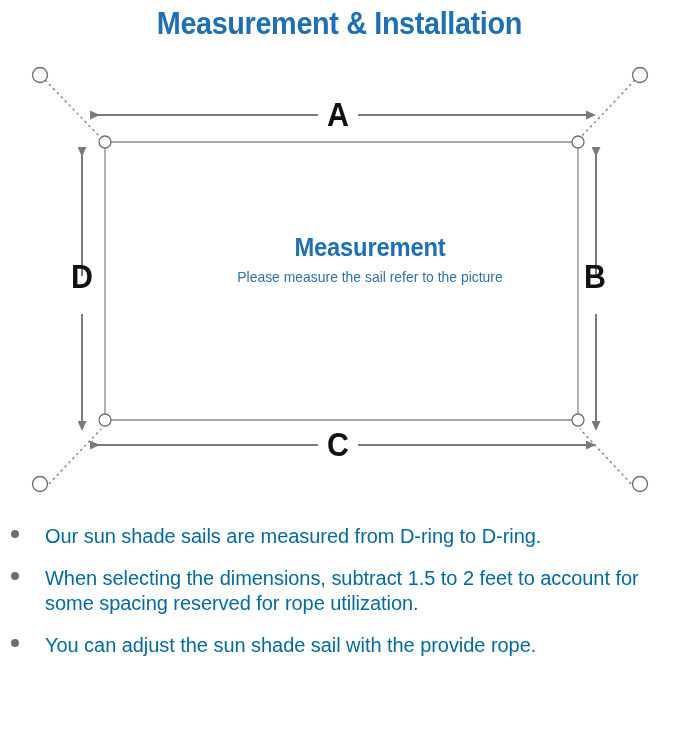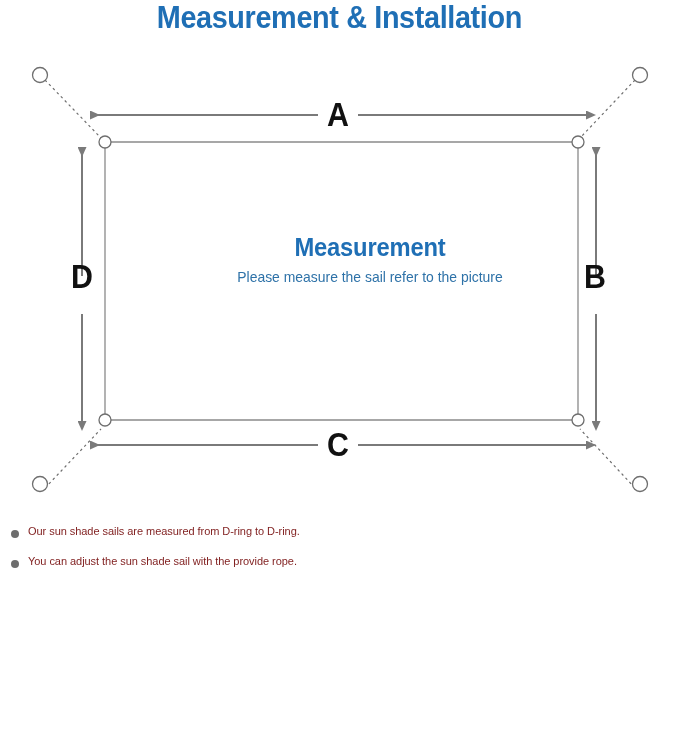--- a/index.html
+++ b/index.html
@@ -17,20 +17,21 @@
   }
 
   
   #title-bar {
     position: absolute;
     left: 0;
     top: 0;
     width: 679px;
     height: 48px;
     display: flex;
+    align-items: center;
     justify-content: center;
   }
   #page-title {
     font-size: 31px;
     font-weight: bold;
     color: #1f6fb5;
     letter-spacing: -0.4px;
     white-space: nowrap;
     transform: scaleX(0.93);
   }
@@ -91,26 +92,26 @@
 
   
   #notes {
     position: absolute;
     left: 0;
     top: 524px;
     width: 679px;
   }
   .note-item {
     position: relative;
-    padding-left: 28px;
+    padding-left: 45px;
     padding-right: 8px;
     margin-bottom: 16px;
-    font-size: 11px;
+    font-size: 20px;
     line-height: 1.28;
-    color: #7f1d1d;
+    color: #0369a1;
     letter-spacing: -0.05px;
   }
   .note-bullet {
     position: absolute;
     left: 11px;
     top: 6px;
     width: 8px;
     height: 8px;
     border-radius: 50%;
     background: #6d6d6d;
@@ -186,15 +187,19 @@
   </div>
 </div>
 
 <div id="notes">
   <div class="note-item">
     <span class="note-bullet"></span>
     <span>Our sun shade sails are measured from D-ring to D-ring.</span>
   </div>
   <div class="note-item">
     <span class="note-bullet"></span>
+    <span>When selecting the dimensions, subtract 1.5 to 2 feet to account for some spacing reserved for rope utilization.</span>
+  </div>
+  <div class="note-item">
+    <span class="note-bullet"></span>
     <span>You can adjust the sun shade sail with the provide rope.</span>
   </div>
 </div>
 
 </body></html>

